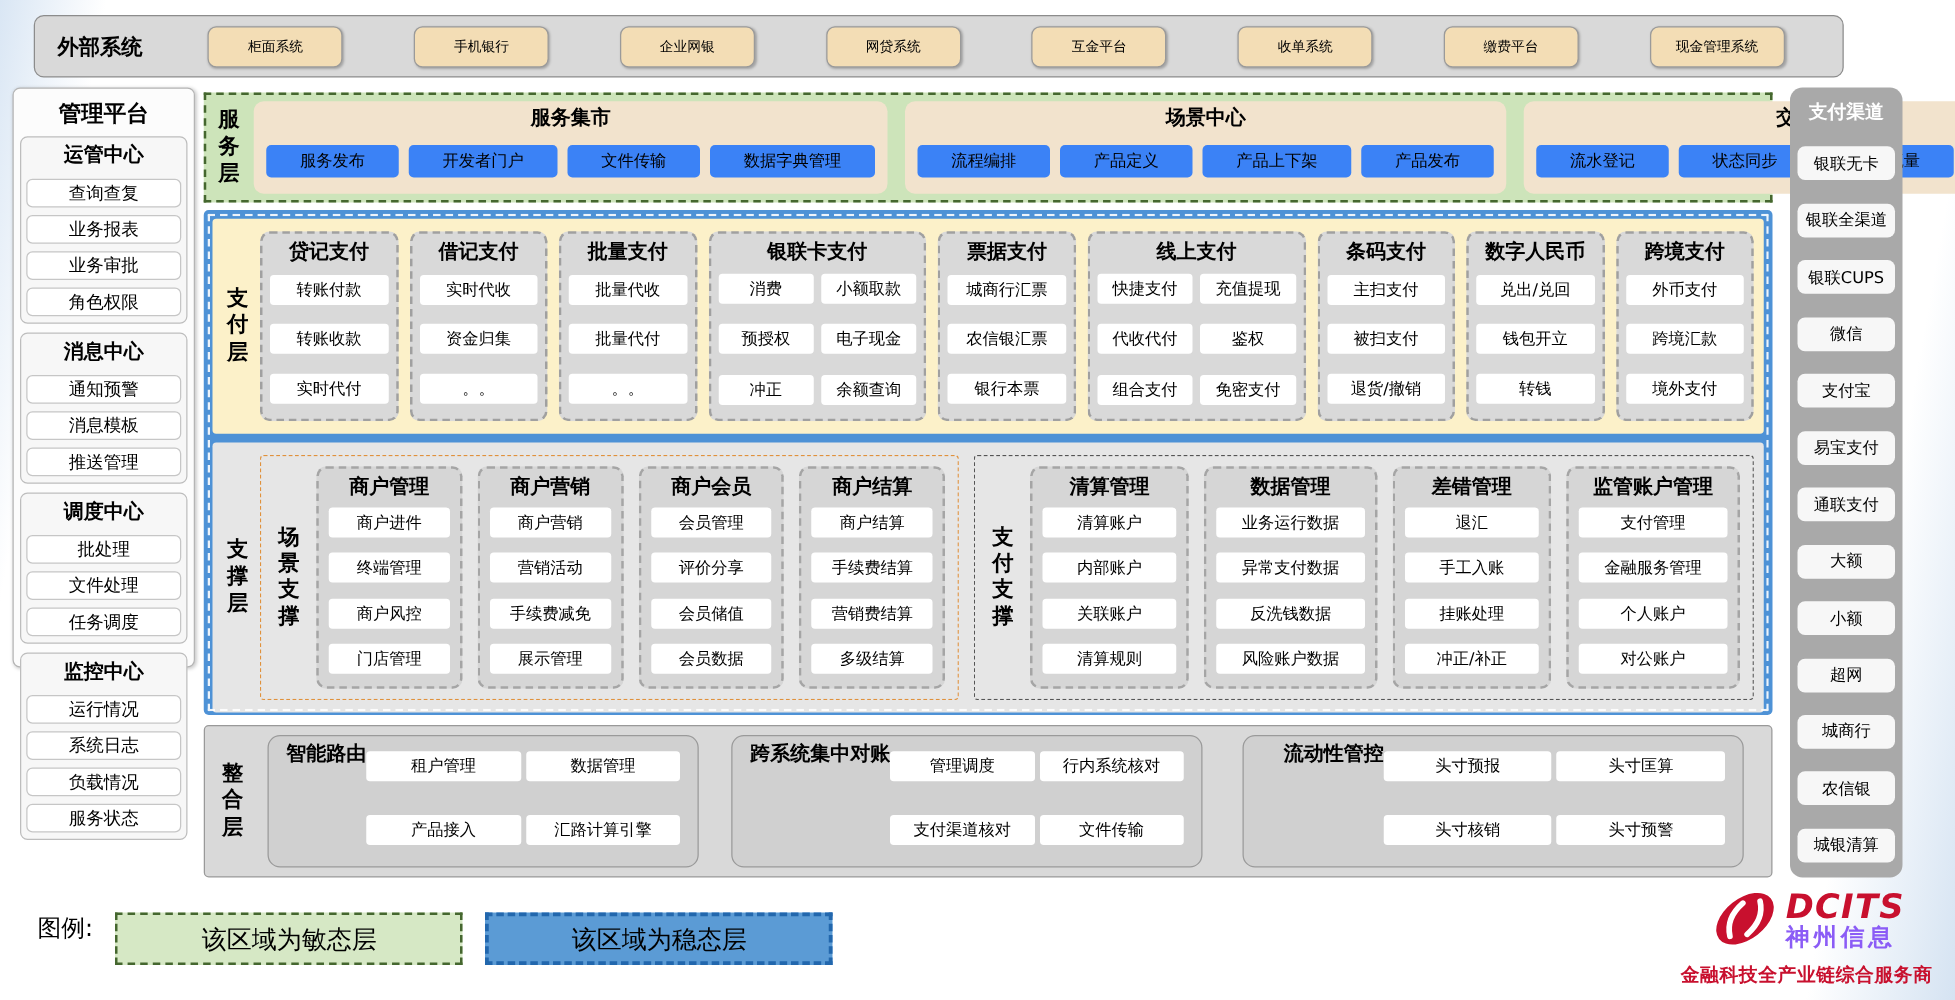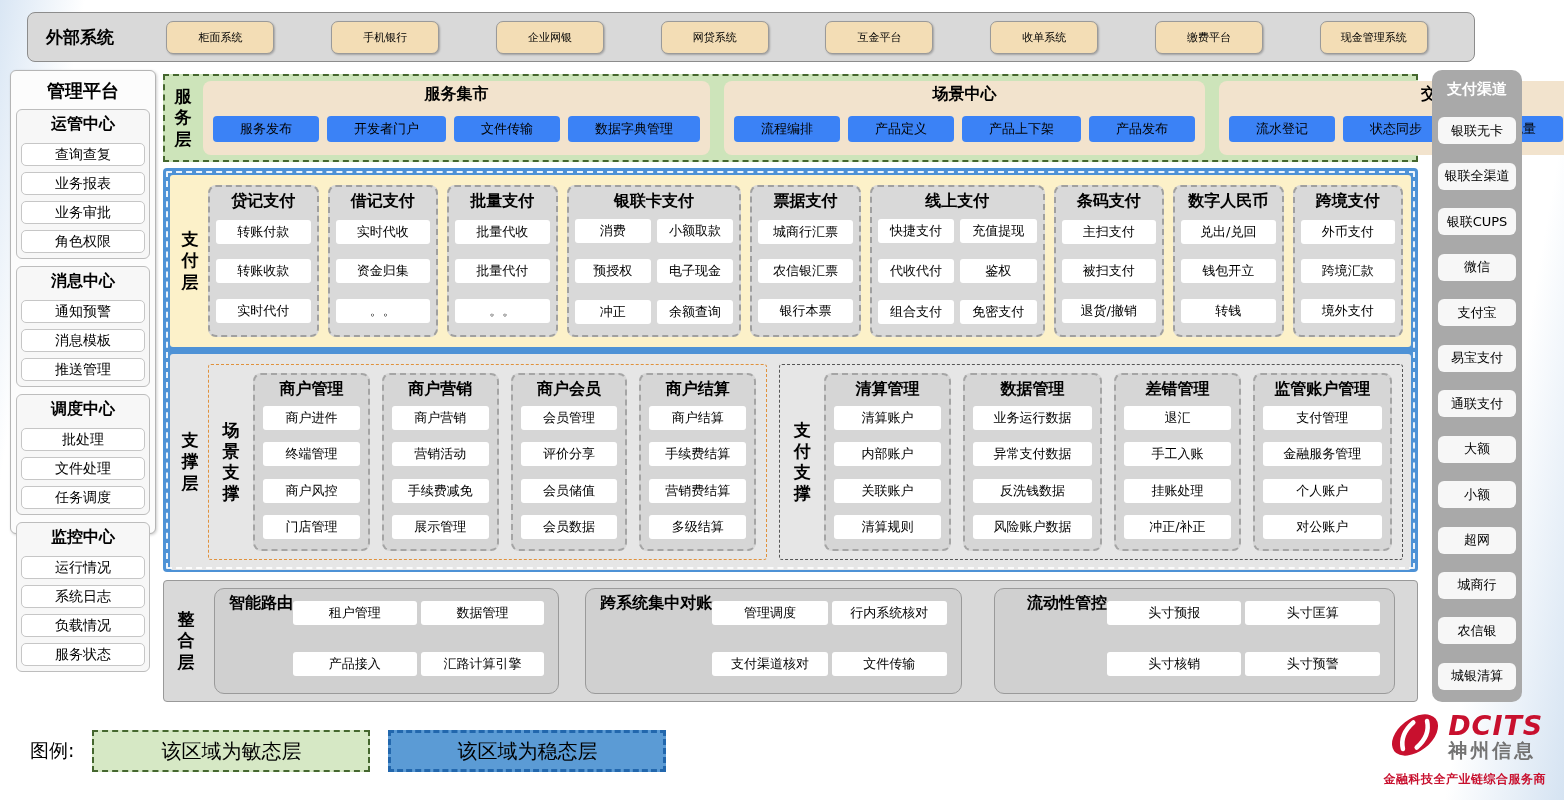--- a/index.html
+++ b/index.html
@@ -107,33 +107,33 @@
     background:#a9a9a9; border-radius:10px; padding:10px 6px 12px;
     display:flex; flex-direction:column; align-items:center; justify-content:space-between;
   }
   .channels-title { color:#fff; font-weight:bold; font-size:15px; white-space:nowrap; }
   .chan-btn {
     width:78px; height:27px; background:#f7f7f7; border-radius:6px; font-size:13px;
     display:flex; align-items:center; justify-content:center; white-space:nowrap;
   }
 
   
-  .legend { position:absolute; left:30px; top:730px; display:flex; align-items:center; gap:18px; }
+  .legend { position:absolute; left:30px; top:730px; display:flex; align-items:flex-start; gap:18px; }
   .legend-label { font-size:19px; }
   .legend-box { width:278px; height:42px; display:flex; align-items:center; justify-content:center; font-size:20px; }
   .legend-agile { background:#d6e8c5; border:2px dashed #45672f; }
   .legend-stable { background:#5b9bd5; border:3px dashed #2267ad; }
 
   
   .logo { position:absolute; right:18px; top:706px; display:flex; flex-direction:column; align-items:center; }
   .logo-top { display:flex; align-items:center; gap:4px; }
   .logo-text { display:flex; flex-direction:column; }
   .logo-brand { color:#c8102e; font-weight:bold; font-style:italic; font-size:27px; line-height:1; letter-spacing:1px; }
-  .logo-name { color:#737373; font-size:19px; font-weight:bold; letter-spacing:3px; line-height:1.2; }
-  .logo-tagline { color:#c8102e; font-size:12px; font-weight:bold; margin-top:3px; letter-spacing:.5px; white-space:nowrap; }
+  .logo-name { color:#8b5cf6; font-size:19px; font-weight:bold; letter-spacing:3px; line-height:1.2; }
+  .logo-tagline { color:#c8102e; font-size:15px; font-weight:bold; margin-top:3px; letter-spacing:.5px; white-space:nowrap; }
 </style>
 </head>
 <body>
 
 <div class="canvas">
 
   <div class="topbar">
     <div class="topbar-label">外部系统</div>
     <div class="topbar-items">
 

